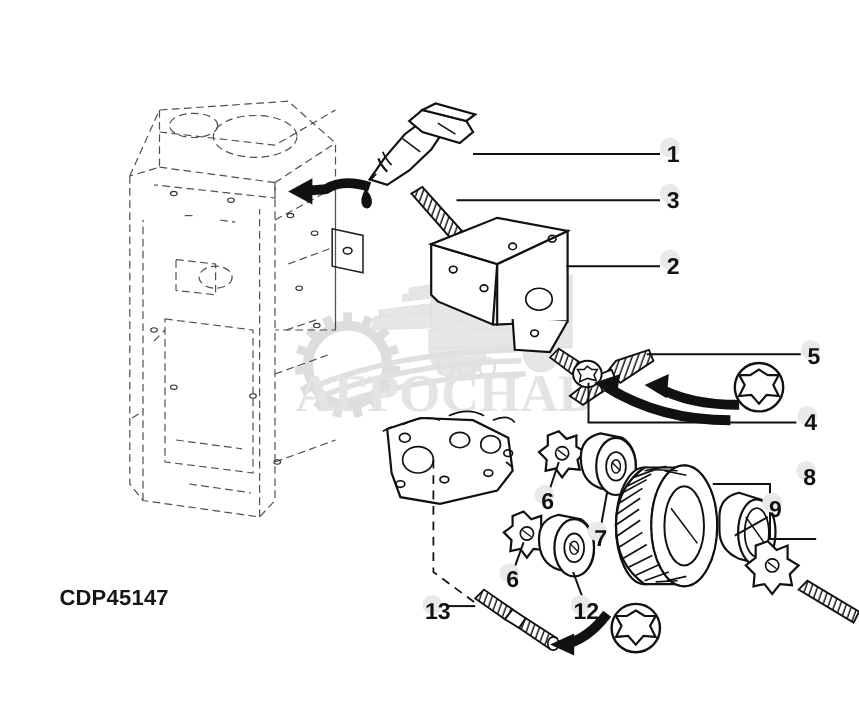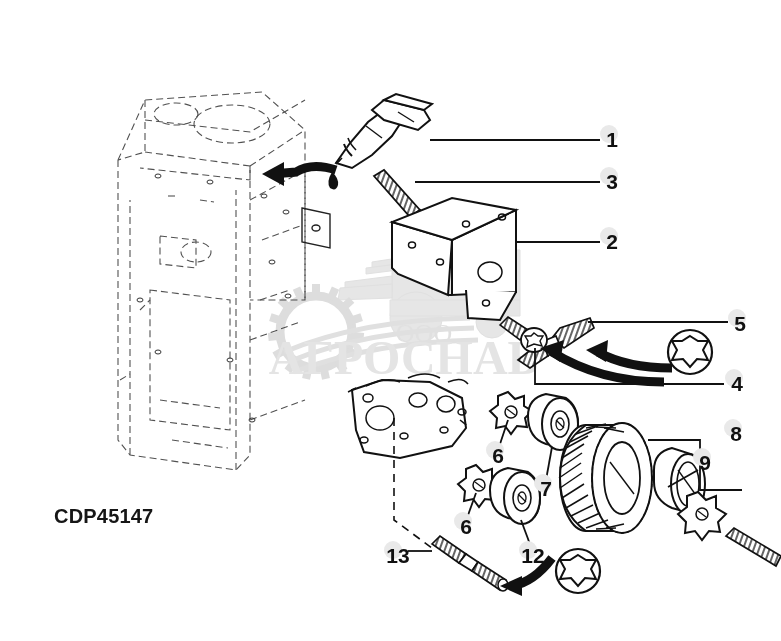--- a/index.html
+++ b/index.html
@@ -20,21 +20,21 @@
   #diagram-svg {
     position: absolute;
     left: 0;
     top: 0;
     width: 781px;
     height: 641px;
   }
   .partcode {
     position: absolute;
     left: 54px;
-    top: 505px;
+    top: 533px;
     font-size: 20px;
     font-weight: bold;
     letter-spacing: 0.2px;
     color: #161616;
     font-family: "Liberation Sans", sans-serif;
   }
 </style>
 </head>
 <body>
 

